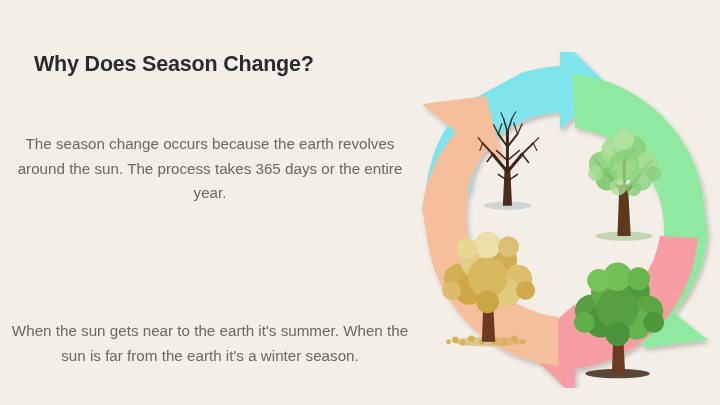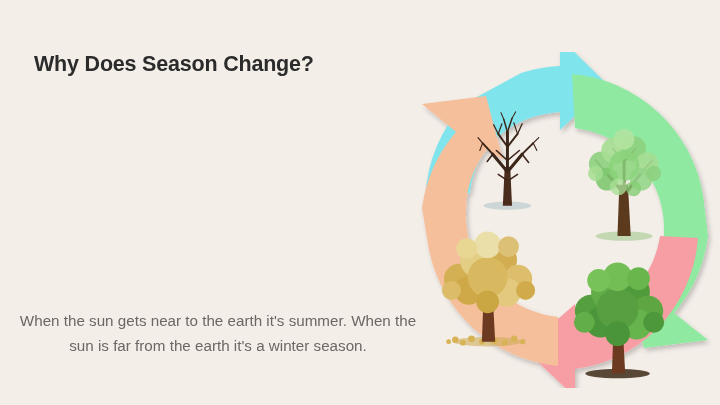--- a/index.html
+++ b/index.html
@@ -43,21 +43,21 @@
     position: absolute;
     left: 10px;
     width: 400px;
     text-align: center;
     font-size: 15.2px;
     line-height: 1.62;
     color: #6e6662;
   }
   #para-1 { top: 117px; }
   #para-2 { top: 207px; }
-  #para-3 { top: 294px; margin-left: 8px; }
+  #para-3 { top: 304px; }
 
   
   #cycle-diagram {
     position: absolute;
     left: 412px;
     top: 52px;
     width: 304px;
     height: 336px;
   }
   #cycle-diagram svg {
@@ -68,20 +68,21 @@
 </style>
 </head>
 <body>
 
 <div id="slide">
 
   <div id="text-col">
 
     <h1 id="page-title">Why Does Season Change?</h1>
 
+    <p class="para" id="para-1">The season change occurs because the earth revolves around the sun. The process takes 365 days or the entire year.</p>
 
 
     <p class="para" id="para-3">When the sun gets near to the earth it's summer. When the sun is far from the earth it's a winter season.</p>
 
   </div>
 
   <div id="cycle-diagram">
     <svg viewBox="0 0 304 336" xmlns="http://www.w3.org/2000/svg">
 
       <defs>

